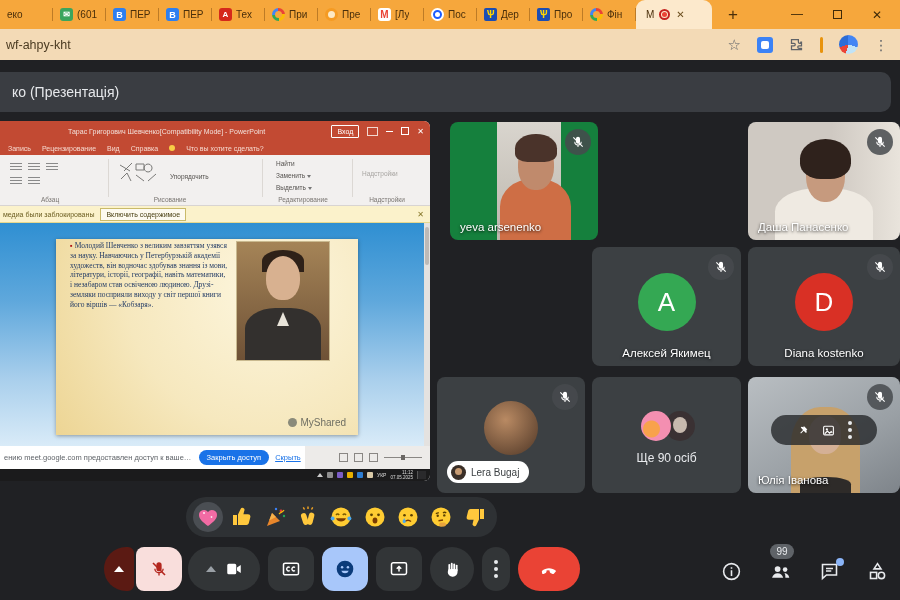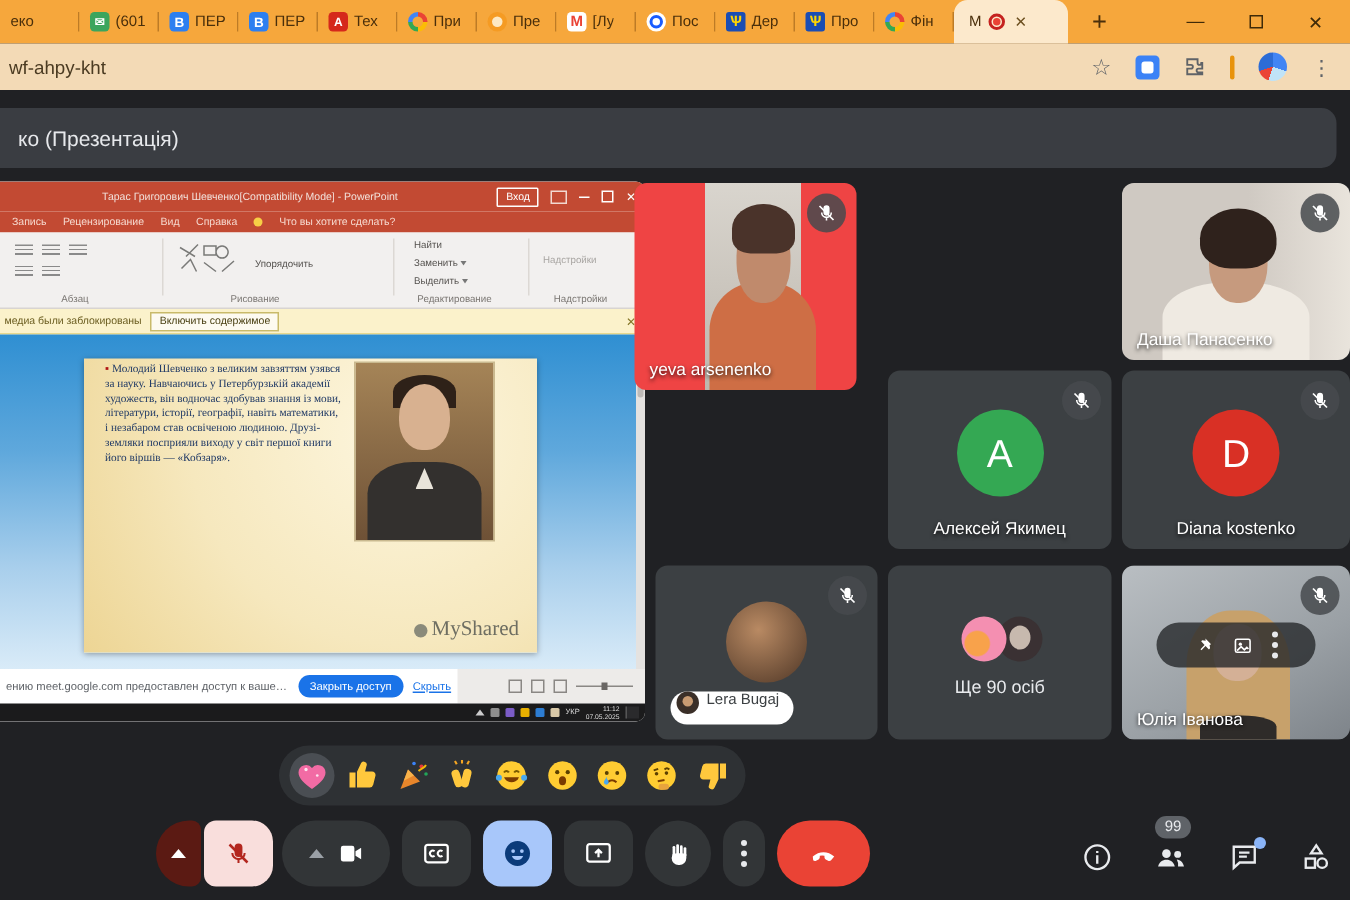--- a/index.html
+++ b/index.html
@@ -72,41 +72,41 @@
   .slide-row{display:flex;gap:8px;padding:2px 12px 0 14px;}
   .slide-text{width:158px;font-size:7.5px;color:#223B66;line-height:1.3;}
   .bullet{color:#B01414;margin-right:2px;}
   .portrait{width:92px;height:118px;background:linear-gradient(180deg,#A58457,#6E5136);border:1px solid #C9B98F;position:relative;overflow:hidden;flex:none;}
   .p-face{position:absolute;left:29px;top:14px;width:34px;height:44px;background:#D8B190;border-radius:50% 50% 45% 45%;}
   .p-hair{position:absolute;left:25px;top:8px;width:42px;height:22px;background:#2E2118;border-radius:50% 50% 0 0;}
   .p-coat{position:absolute;left:8px;bottom:0;width:76px;height:52px;background:#33302E;border-radius:40% 40% 0 0;}
   .p-collar{position:absolute;left:40px;bottom:34px;width:12px;height:14px;background:#E9E4DA;clip-path:polygon(50% 0,100% 100%,0 100%);}
   .watermark{position:absolute;right:12px;bottom:7px;display:flex;align-items:center;gap:3px;}
   .wm-ic{width:9px;height:9px;border-radius:50%;background:#8A8A7A;}
-  .wm-text{font-size:14px;color:#6E6E62;font-family:Liberation Serif, serif;}
+  .wm-text{font-size:10px;color:#6E6E62;font-family:Liberation Sans, sans-serif;}
   .scrollbar{position:absolute;right:0;top:0;width:6px;height:100%;background:#E4E2E0;}
   .scroll-thumb{position:absolute;top:4px;left:1px;width:4px;height:38px;background:#BDBAB7;border-radius:2px;}
   .ppt-sharebar{height:23px;display:flex;flex:none;}
   .sb-left{flex:0 0 300px;background:#fff;display:flex;align-items:center;gap:6px;padding:0 4px;box-sizing:border-box;}
   .sb-text{font-size:7.5px;color:#5F6368;white-space:nowrap;overflow:hidden;text-overflow:ellipsis;}
   .sb-btn{flex:none;font-size:7.5px;color:#fff;background:#1A73E8;border-radius:8px;line-height:15px;padding:0 8px;cursor:pointer;}
   .sb-link{flex:none;font-size:7.5px;color:#1A73E8;text-decoration:underline;cursor:pointer;}
   .sb-right{flex:1;background:#EDEBE9;display:flex;align-items:center;justify-content:flex-end;gap:6px;padding-right:8px;}
   .st-ic{width:7px;height:7px;border:1px solid #8A8784;}
   .st-slider{width:38px;height:1px;background:#8A8784;position:relative;}
   .st-slider::after{content:"";position:absolute;left:17px;top:-2px;width:4px;height:5px;background:#6A6764;}
   .ppt-taskbar{height:12px;background:#1B1B1C;display:flex;align-items:center;justify-content:flex-end;gap:4px;padding:0 4px;flex:none;}
   .tb-chev{width:0;height:0;border-left:3px solid transparent;border-right:3px solid transparent;border-bottom:4px solid #CCC;}
   .tb-dot{width:6px;height:6px;border-radius:1px;}
   .tb-lang{font-size:5px;color:#DDD;}
   .tb-clock{font-size:4.5px;color:#DDD;line-height:1.15;text-align:right;}
   .tb-note{width:8px;height:8px;background:#2A2A2C;border-left:1px solid #555;}
   
   .tile{position:absolute;background:#3C4043;border-radius:8px;overflow:hidden;box-sizing:border-box;}
-  .t1{left:423px;top:62px;width:148px;height:138px;background:#ef4444;}
+  .t1{left:450px;top:62px;width:148px;height:118px;background:#15803d;}
   .t2{left:592px;top:62px;width:149px;height:118px;}
   .t3{left:748px;top:62px;width:152px;height:118px;text-align:center;}
   .t4{left:437px;top:187px;width:148px;height:119px;border:3px solid #4D93F8;}
   .t5{left:592px;top:187px;width:149px;height:119px;}
   .t6{left:748px;top:187px;width:152px;height:119px;}
   .t7{left:437px;top:317px;width:148px;height:116px;}
   .t8{left:592px;top:317px;width:149px;height:116px;}
   .t9{left:748px;top:317px;width:152px;height:116px;}
   .tname{position:absolute;left:10px;bottom:7px;font-size:11.5px;color:#fff;text-shadow:0 1px 3px rgba(0,0,0,.85);white-space:nowrap;z-index:3;}
   .tname-c{left:0;right:0;text-align:center;}
@@ -121,21 +121,21 @@
   .person-body{position:absolute;border-radius:45% 45% 0 0;}
   .person-head{position:absolute;border-radius:46%;}
   .t2-bg{position:absolute;inset:0;background:linear-gradient(135deg,#2E5F90,#4E86B8 45%,#35688F);}
   .t2-swirl{position:absolute;left:10%;top:5%;width:50%;height:55%;background:radial-gradient(closest-side,rgba(180,215,240,.55),rgba(180,215,240,0));}
   .t3-bg{position:absolute;inset:0;background:linear-gradient(90deg,#CFC9C2 55%,#E9E4DC);}
   .t4-bg{position:absolute;inset:0;background:repeating-linear-gradient(90deg,#D8D4CA 0 14px,#CCC7BB 14px 22px);}
   .glasses{position:absolute;display:flex;gap:3px;}
   .glass{width:13px;height:10px;border:2px solid #EDE9E2;border-radius:40%;}
   .t9-bg{position:absolute;inset:0;background:linear-gradient(150deg,#B9BEC2,#9AA0A5 60%,#7E848A);}
   .photo-circle{position:absolute;left:50%;top:24px;transform:translateX(-50%);width:54px;height:54px;border-radius:50%;background:radial-gradient(circle at 40% 35%,#B98A63,#6E4F38 70%,#4E3626);}
-  .lera-pill{position:absolute;left:10px;bottom:10px;height:22px;background:#fff;border-radius:12px;display:flex;gap:5px;padding:0 10px 0 4px;z-index:3;}
+  .lera-pill{position:absolute;left:10px;bottom:10px;height:22px;background:#fff;border-radius:12px;display:flex;align-items:center;gap:5px;padding:0 10px 0 4px;z-index:3;}
   .pill-av{width:15px;height:15px;border-radius:50%;background:#3A2F28;position:relative;}
   .pill-av::after{content:"";position:absolute;left:4px;top:3px;width:7px;height:7px;border-radius:50%;background:#C89B72;}
   .lera-name{font-size:10px;color:#3C4043;}
   .ov-av{position:absolute;top:34px;width:30px;height:30px;border-radius:50%;}
   .ov1{left:calc(50% - 26px);background:radial-gradient(circle at 35% 60%,#F8A24B 0 30%,#F48FB1 34%);z-index:2;}
   .ov2{left:calc(50% - 2px);background:#3A3133;}
   .ov2::after{content:"";position:absolute;left:8px;top:6px;width:14px;height:16px;border-radius:50%;background:#C7B9AE;}
   .ov-label{position:absolute;top:74px;left:0;right:0;text-align:center;font-size:12px;color:#E8EAED;}
   .hover-bar{position:absolute;left:50%;top:38px;transform:translateX(-50%);width:106px;height:30px;background:rgba(38,40,43,.8);border-radius:16px;display:flex;align-items:center;justify-content:center;gap:13px;z-index:3;}
   

